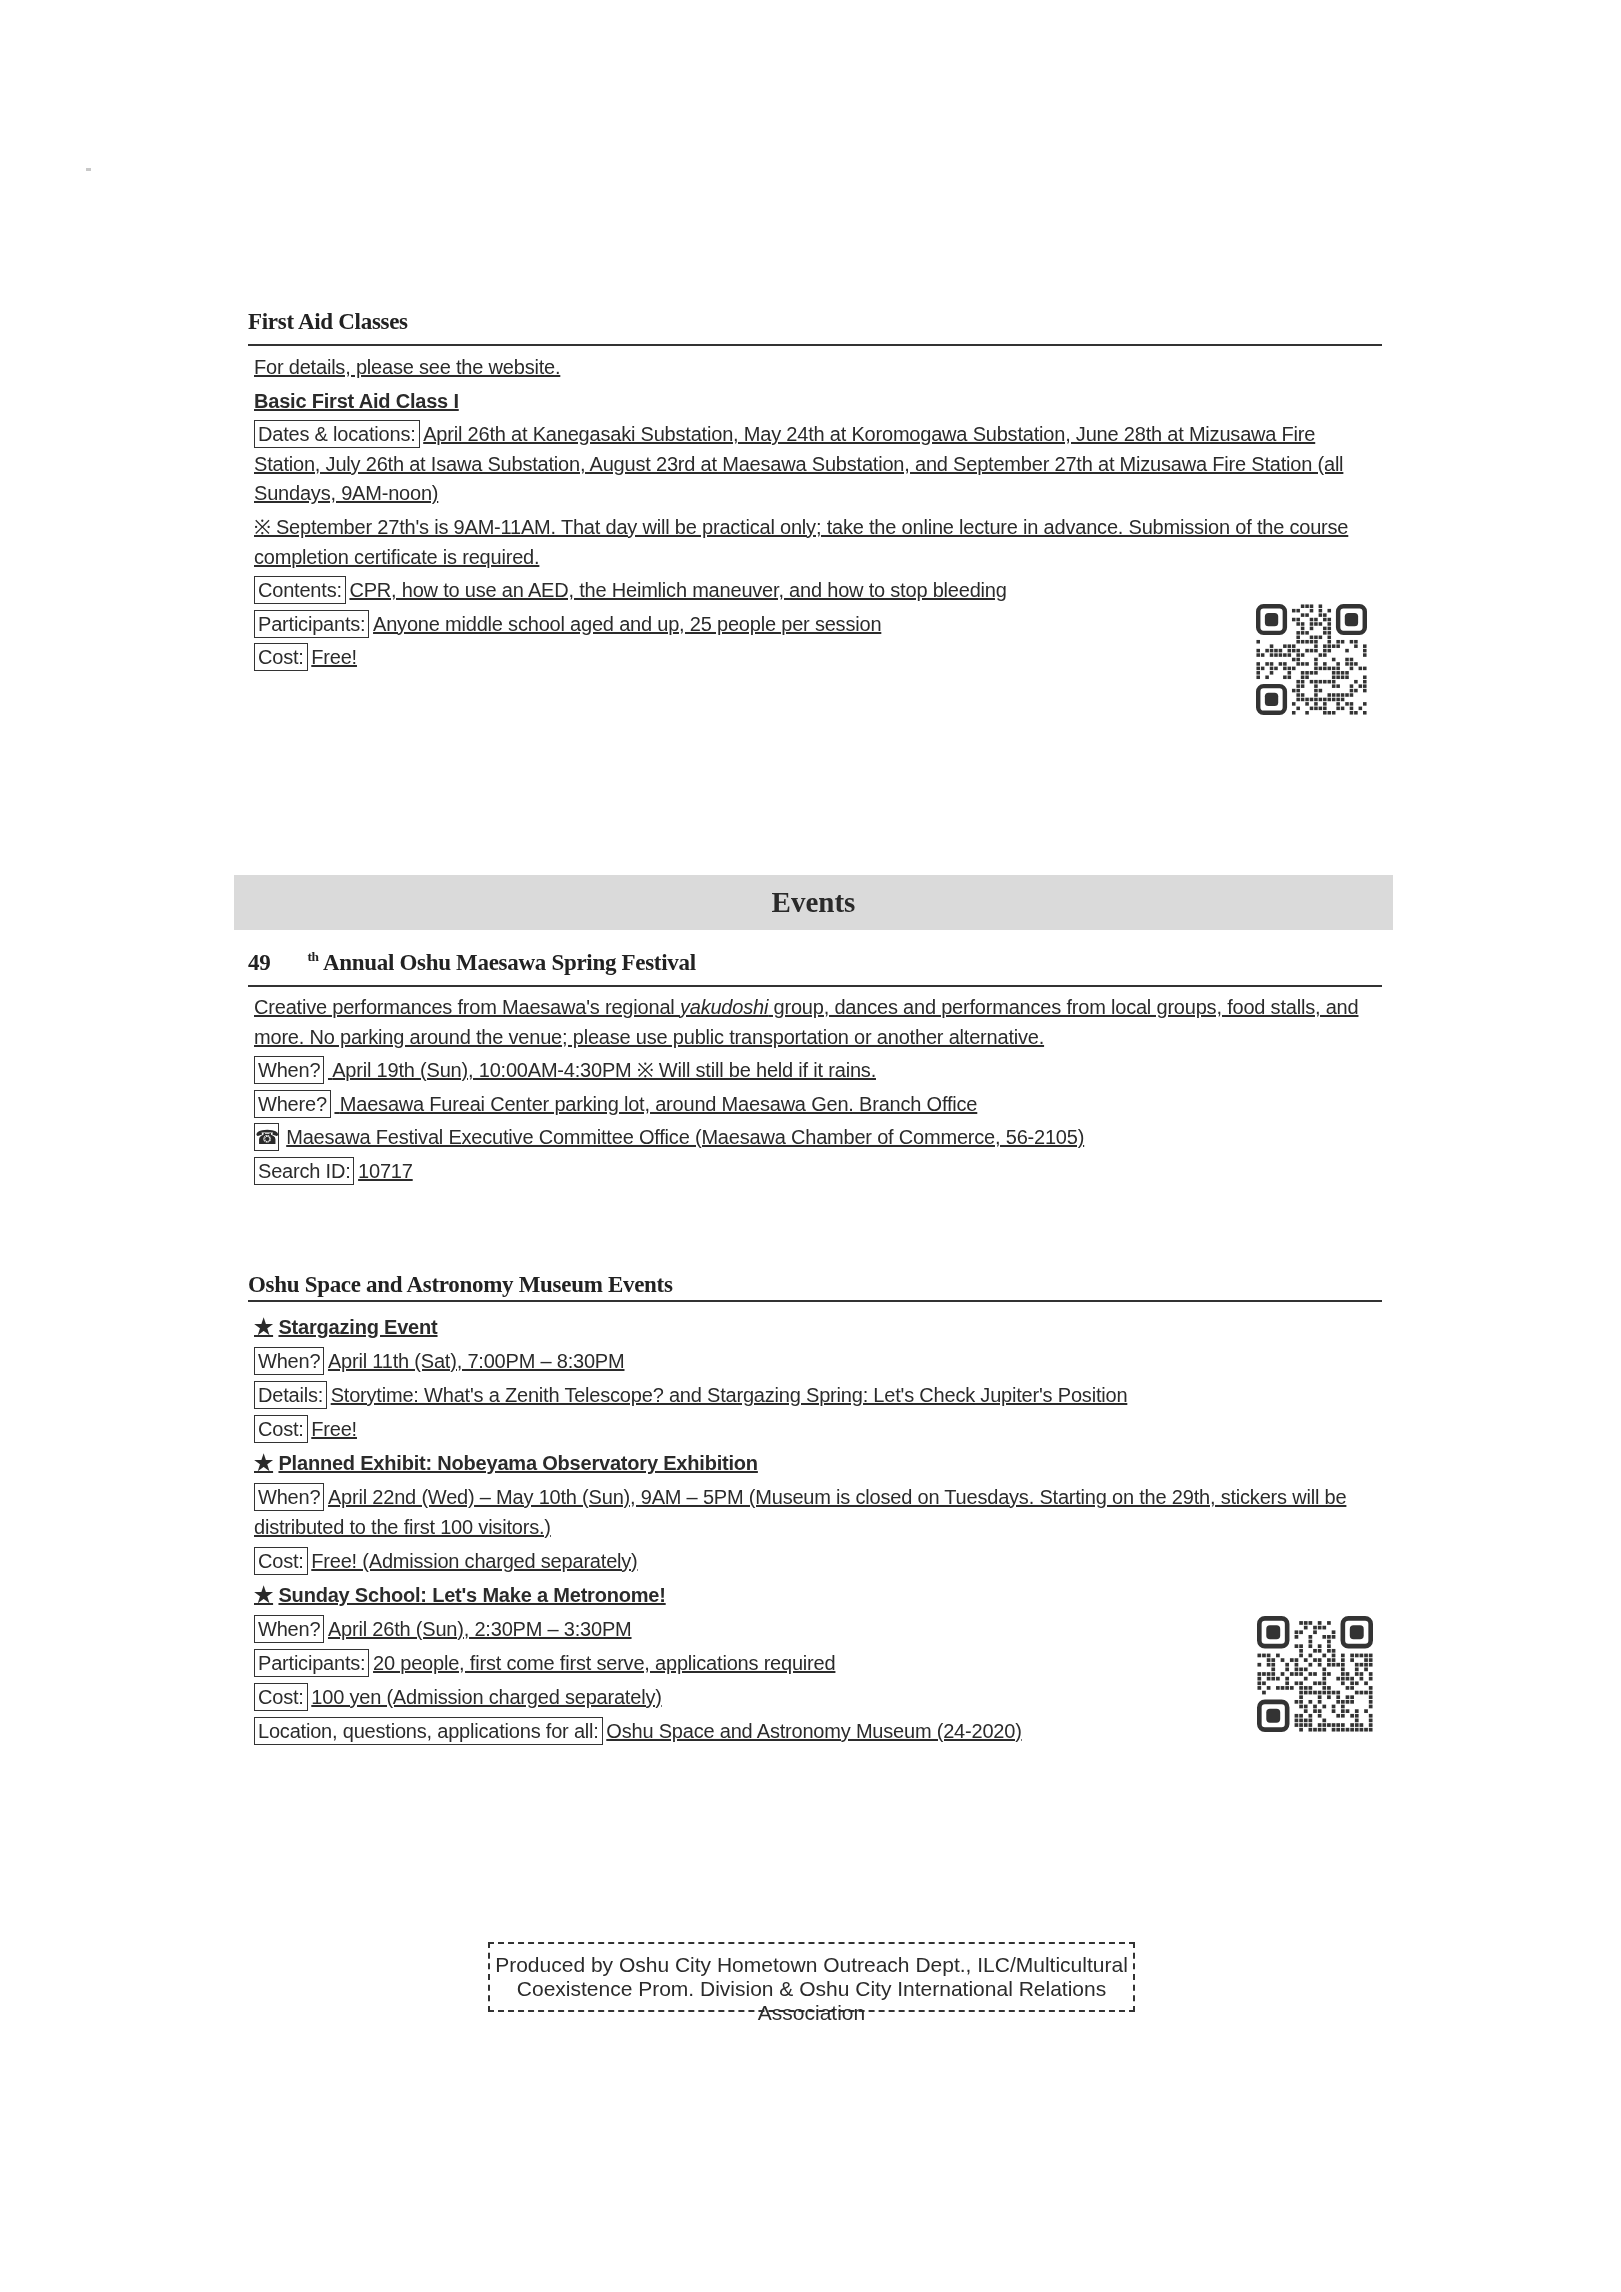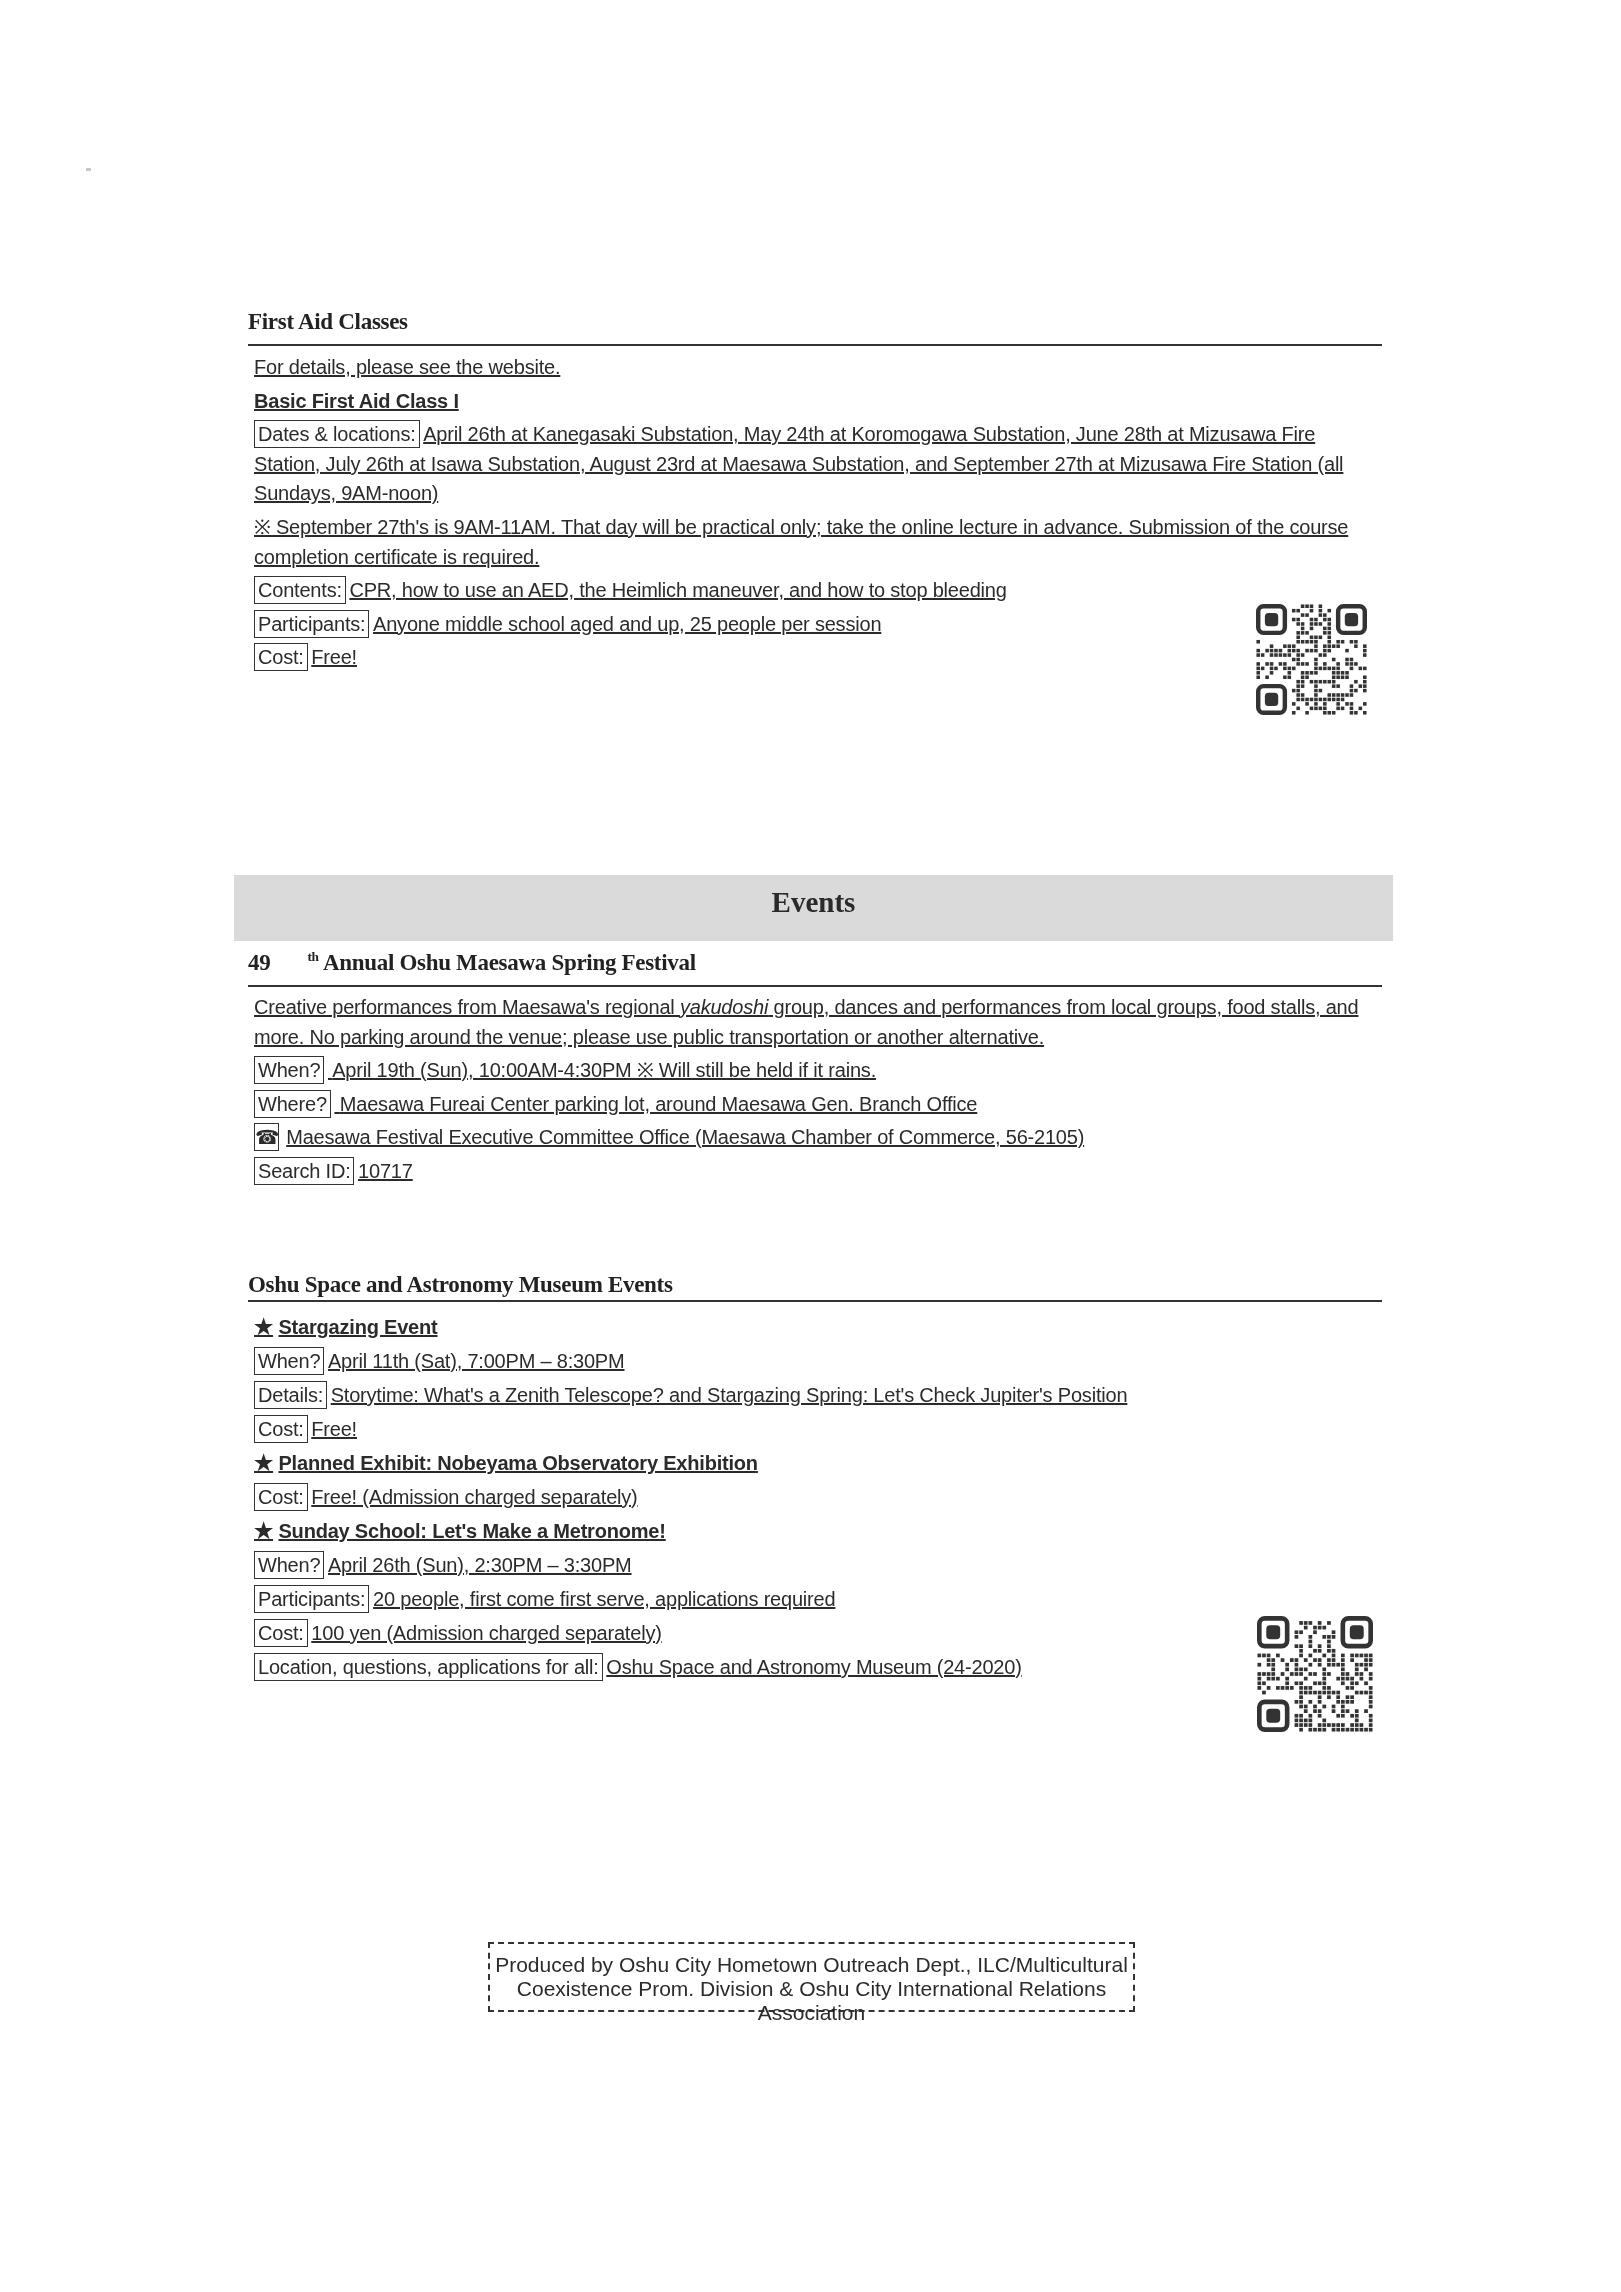--- a/index.html
+++ b/index.html
@@ -14,21 +14,21 @@
   .body-block { position:absolute; left:250px; width:1137px; font-family:"Liberation Sans Narrow","Liberation Sans", sans-serif;
                 font-size:20px; line-height:29.6px; color:#2b2b2b; letter-spacing:-0.2px; }
   .body-block p { margin:4px;text-decoration:underline; }
   .lbl { border:1.6px solid #333; padding:0 3px; margin-right:3.6px; display:inline-block; line-height:26px; }
   .phone { border:1.6px solid #333; display:inline-block; width:23px; height:26px; text-align:center; line-height:26px;
            margin-right:7.2px; font-size:19.7px; vertical-align:top; }
   .bold-under { font-weight:bold; text-decoration:underline; }
   .star-head { font-weight:bold; }
   .star { font-size:21.5px; margin-right:5.4px; }
   sup { font-size:11.6px; line-height:0; }
-  .band { position:absolute; left:234px; top:875px; width:1159px; height:66px; background:#dadada;
+  .band { position:absolute; left:234px; top:875px; width:1159px; height:55px; background:#dadada;
           text-align:center; font-family:"Liberation Serif", serif; font-weight:bold; font-size:29px;
           line-height:55px; color:#2a2a2a; }
   .qr { position:absolute; width:111px; height:111px; }
   .footer-box { position:absolute; left:488px; top:1942px; width:647px; height:70px;
                 border:2.2px dashed #333; text-align:center; font-size:21px; line-height:24px; padding-top:9px;
                 box-sizing:border-box; color:#2b2b2b; }
   .row { display:block; }
   i.it { font-style:italic; }
 </style>
 </head>
@@ -290,20 +290,21 @@
 <div class="sec-title" style="top:1272px;">Oshu Space and Astronomy Museum Events</div>
 <div class="rule" style="top:1300px;"></div>
 
 <div class="body-block" style="top:1308px; width:1137px; line-height:30px;">
   <p class="star-head"><span class="star">★</span><span>Stargazing Event</span></p>
   <p><span class="lbl">When?</span><span>April 11th (Sat), 7:00PM – 8:30PM</span></p>
   <p><span class="lbl">Details:</span><span>Storytime: What's a Zenith Telescope? and Stargazing Spring: Let's Check Jupiter's Position</span></p>
   <p><span class="lbl">Cost:</span><span>Free!</span></p>
 
   <p class="star-head"><span class="star">★</span><span>Planned Exhibit: Nobeyama Observatory Exhibition</span></p>
+  <p><span class="lbl">When?</span><span>April 22nd (Wed) – May 10th (Sun), 9AM – 5PM (Museum is closed on Tuesdays. Starting on the 29th, stickers will be distributed to the first 100 visitors.)</span></p>
   <p><span class="lbl">Cost:</span><span>Free! (Admission charged separately)</span></p>
 
   <p class="star-head"><span class="star">★</span><span>Sunday School: Let's Make a Metronome!</span></p>
   <p><span class="lbl">When?</span><span>April 26th (Sun), 2:30PM – 3:30PM</span></p>
   <p><span class="lbl">Participants:</span><span>20 people, first come first serve, applications required</span></p>
   <p><span class="lbl">Cost:</span><span>100 yen (Admission charged separately)</span></p>
   <p><span class="lbl">Location, questions, applications for all:</span><span>Oshu Space and Astronomy Museum (24-2020)</span></p>
 </div>
 
 <svg class="qr" style="left:1257px; top:1616px; width:116px; height:116px;" viewBox="0 0 25 25">

